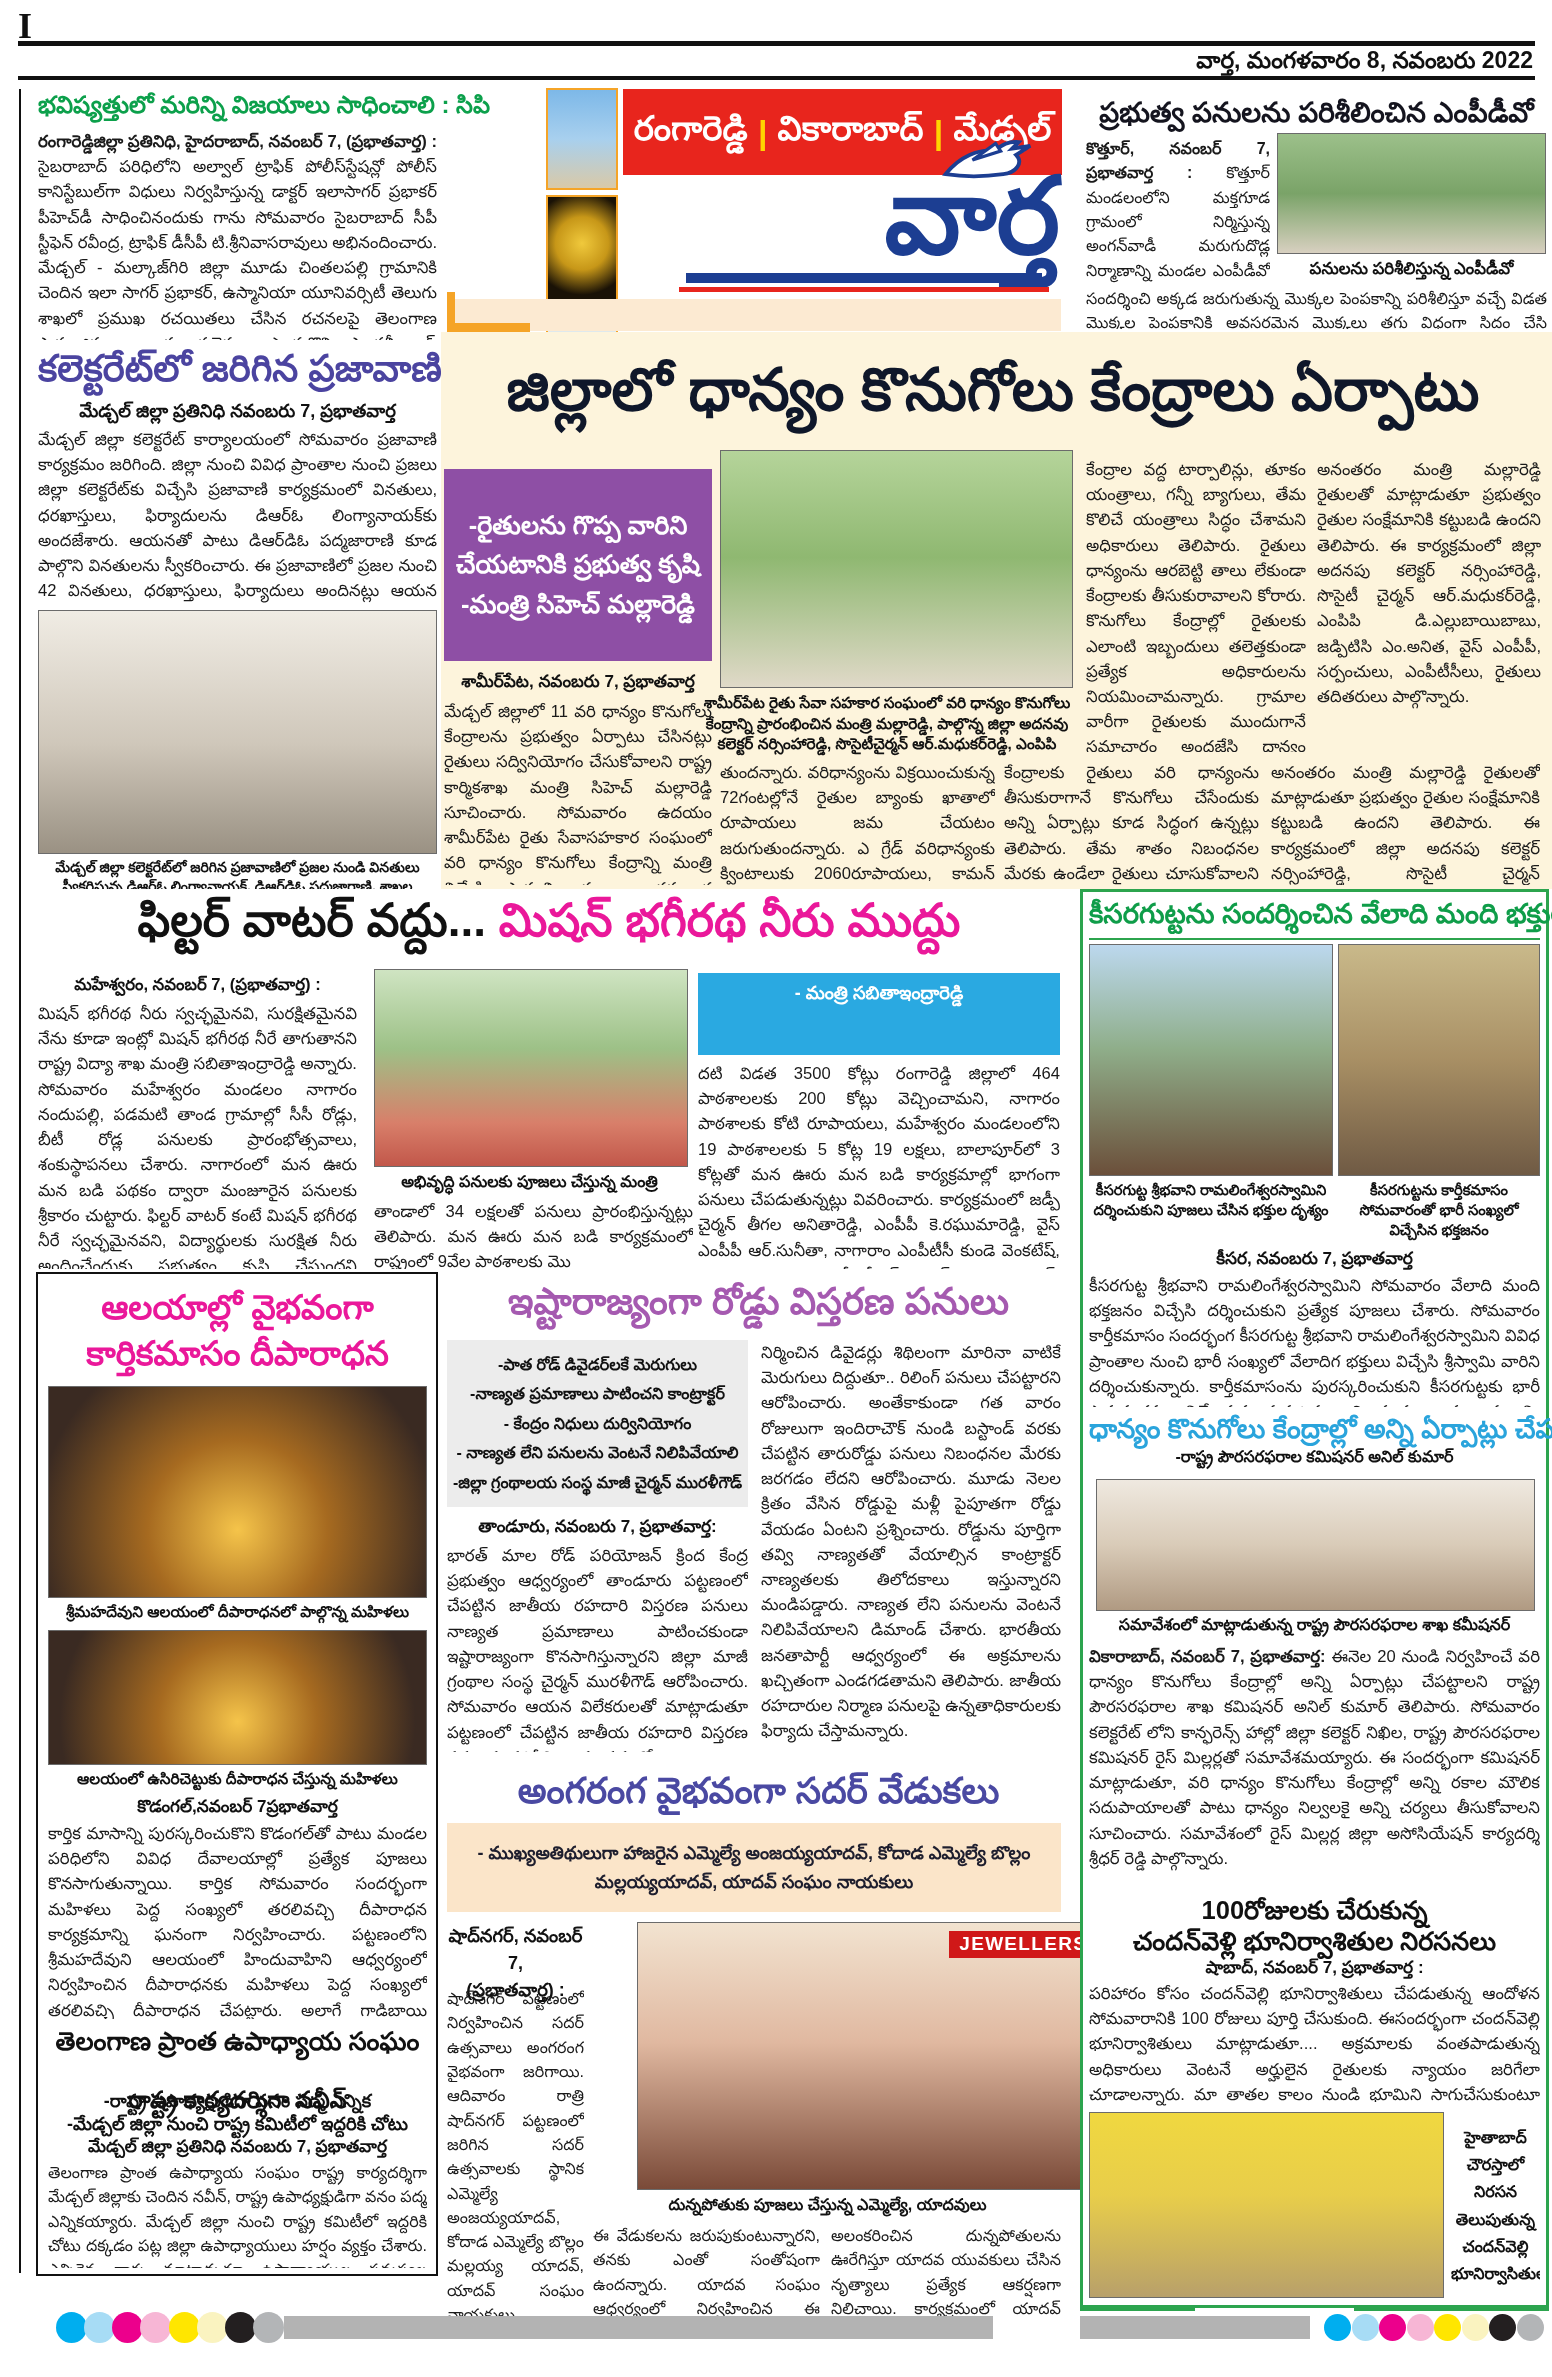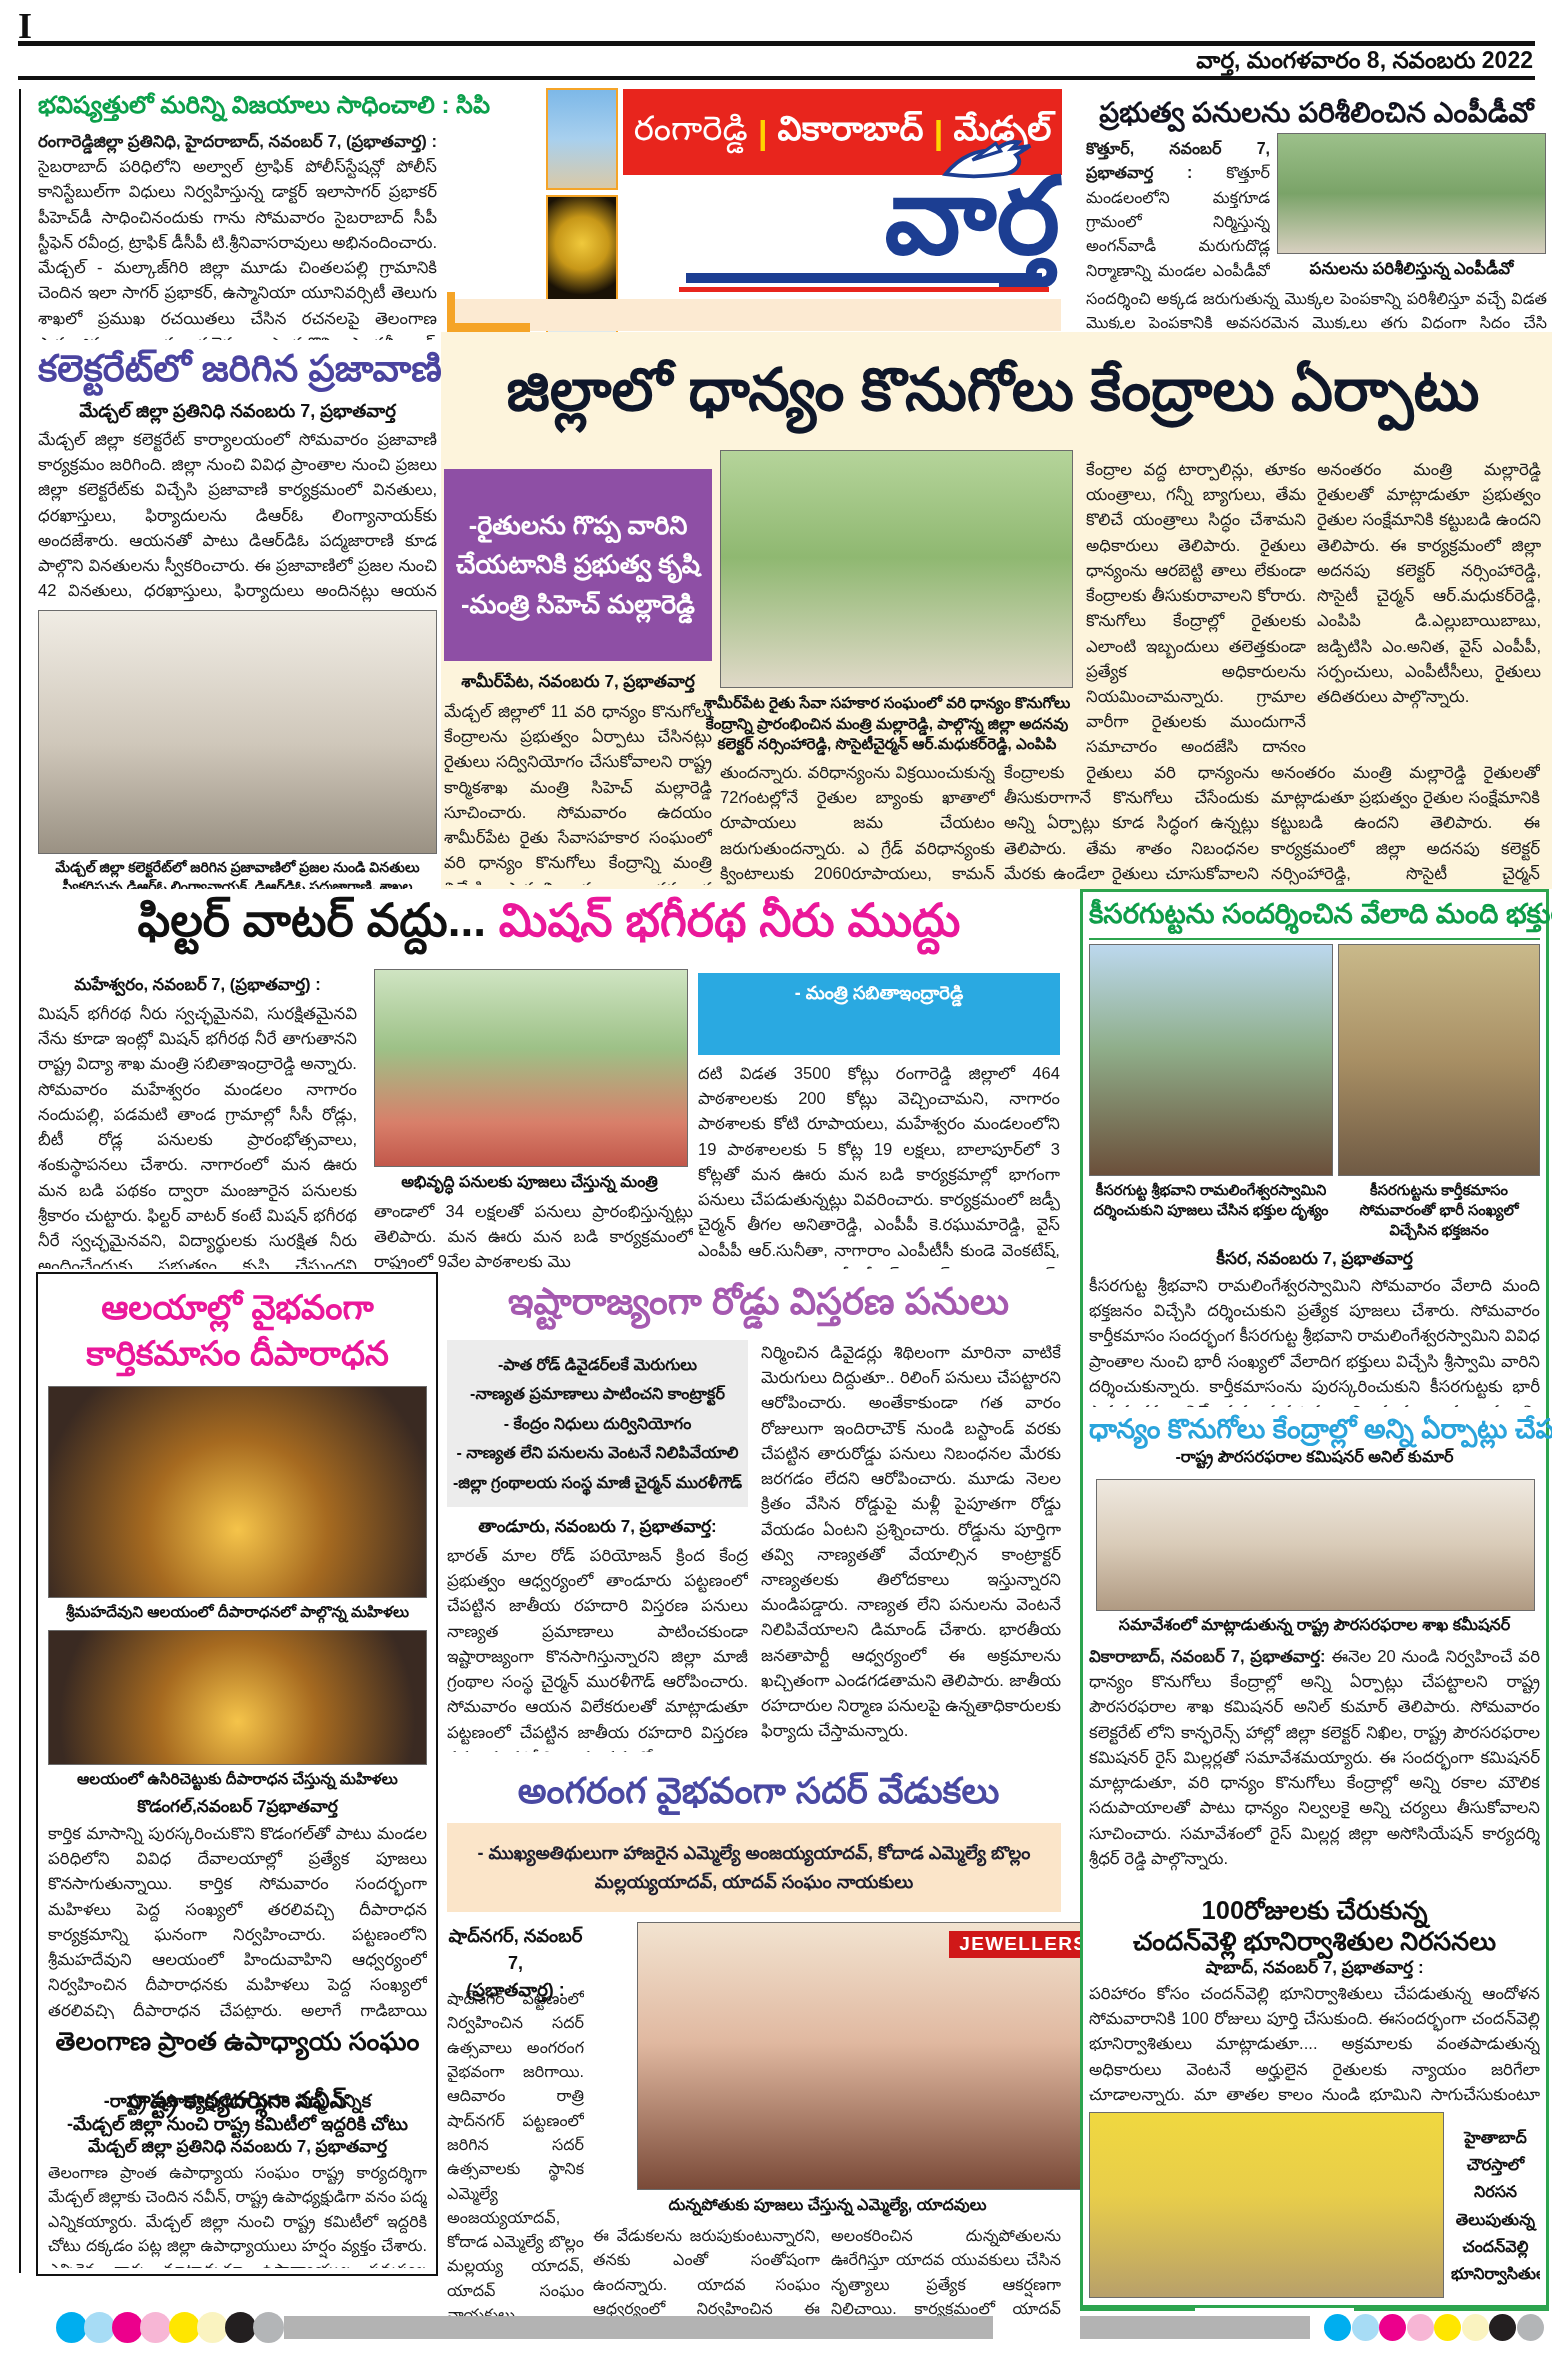--- a/index.html
+++ b/index.html
@@ -42,21 +42,21 @@
   <div class="abs" style="right:19px;top:47px;font-size:23px;font-weight:bold;color:#111;">వార్త, మంగళవారం 8, నవంబరు 2022</div>
   <div class="abs rule" style="left:18px;top:76px;width:1517px;height:3.8px;"></div>
   <div class="abs rule" style="left:19px;top:89px;width:1.9px;height:2184px;"></div>
 
   <div>
     <div class="abs photo ph-gopuram" style="left:546px;top:88px;width:72px;height:102px;border:2.6px solid #f5a427;"></div>
     <div class="abs photo ph-golden" style="left:546px;top:195px;width:72px;height:107px;border:2.6px solid #f5a427;"></div>
     <div class="abs photo ph-whitetemple" style="left:546px;top:308px;width:72px;height:107px;border:2.6px solid #f5a427;"></div>
 
     <div class="abs" style="left:623px;top:89px;width:439px;height:86px;background:#e8251d;display:flex;align-items:center;justify-content:center;white-space:nowrap;">
-      <span style="color:#fff;font-weight:normal;font-size:34px;">రంగారెడ్డి</span>
+      <span style="color:#fff;font-weight:bold;font-size:34px;">రంగారెడ్డి</span>
       <span style="color:#ffd400;font-weight:bold;font-size:34px;padding:0 10.2px;">|</span>
       <span style="color:#fff;font-weight:bold;font-size:34px;">వికారాబాద్</span>
       <span style="color:#ffd400;font-weight:bold;font-size:34px;padding:0 10.2px;">|</span>
       <span style="color:#fff;font-weight:bold;font-size:34px;">మేడ్చల్</span>
     </div>
 
     <svg class="abs" style="left:934px;top:137px;width:109px;height:50px;" viewBox="0 0 170 78">
       <path d="M18 58 C40 30 70 18 96 22 C104 12 118 6 132 8 L122 18 L150 14 L128 28 C140 40 128 56 108 58 C80 62 44 62 18 58 Z" fill="#ffffff" stroke="#1c3e92" stroke-width="6"></path>
       <path d="M60 36 L96 10 L104 22 Z" fill="#ffffff" stroke="#1c3e92" stroke-width="5"></path>
     </svg>

